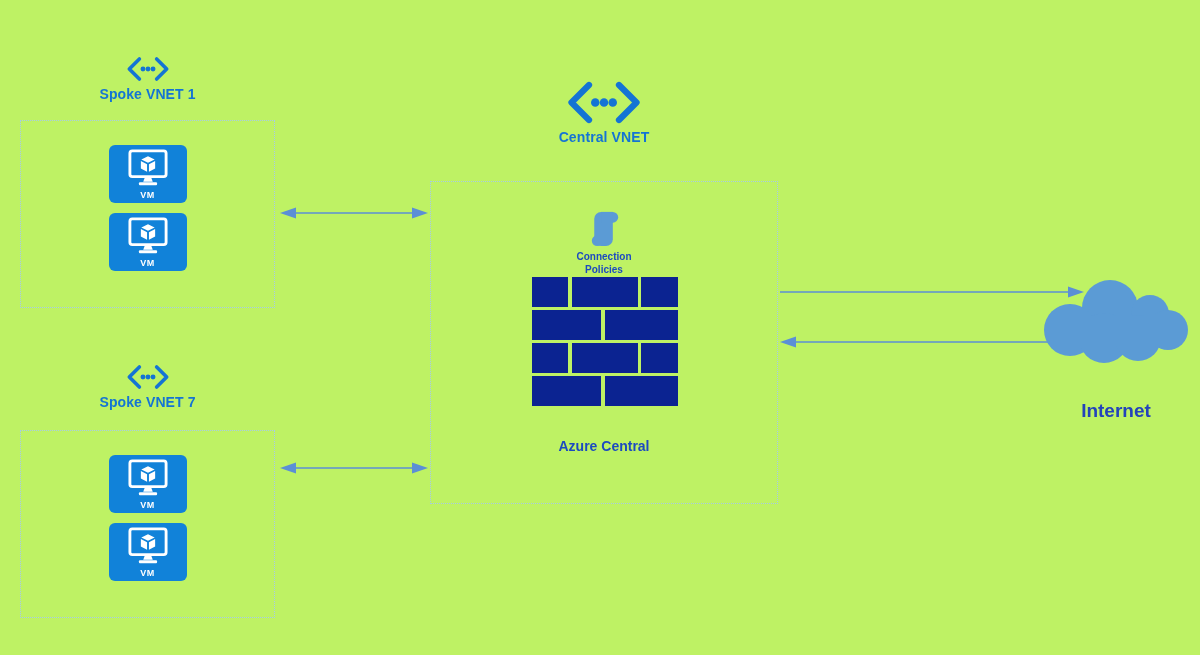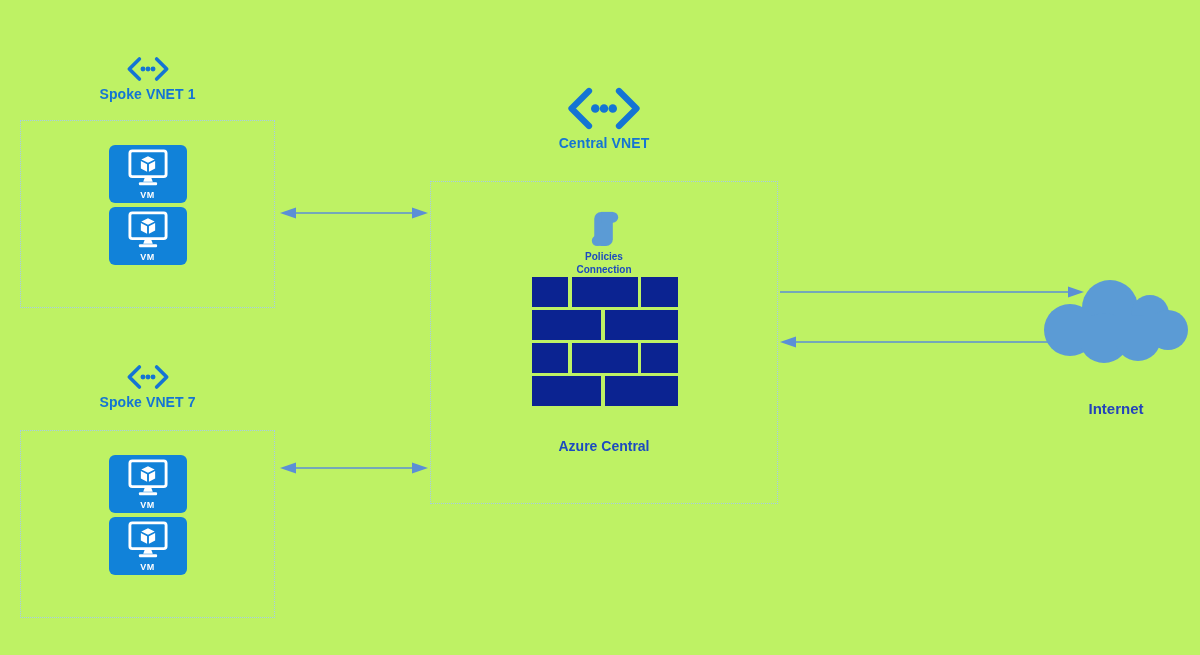--- a/index.html
+++ b/index.html
@@ -14,21 +14,21 @@
   .arrow-head{fill:var(--arrow);}
   
   .vnet-head{display:flex;flex-direction:column;align-items:center;gap:4px;}
   .vnet-label{color:var(--vnet_accent);font-size:14px;font-weight:600;letter-spacing:.1px;}
   .vnet-stroke{stroke:var(--vnet_accent);stroke-width:5;fill:none;stroke-linecap:round;stroke-linejoin:round;}
   .vnet-dot{fill:var(--vnet_accent);}
   
   .vnet-box{
     border:1px dotted var(--box_border);
     display:flex;flex-direction:column;align-items:center;
-    padding-top:24px;gap:4px;box-sizing:border-box;
+    padding-top:24px;gap:10px;box-sizing:border-box;
   }
   .central-box{border:1px dotted var(--box_border);box-sizing:border-box;}
   
   .vm-tile{
     width:78px;height:58px;border-radius:6px;background:var(--vm_tile);
     display:flex;flex-direction:column;align-items:center;justify-content:center;
   }
   .vm-glyph{display:block;}
   .vm-white{fill:#fff;}
   .vm-frame{fill:none;stroke:#fff;stroke-width:3;}
@@ -40,21 +40,21 @@
   }
   .fw-label{color:var(--label_dark_blue);font-size:14px;font-weight:600;text-align:center;}
   
   .wall{width:146px;height:129px;display:flex;flex-direction:column;justify-content:space-between;}
   .wall-row{display:flex;justify-content:space-between;height:30px;}
   .brick{background:var(--brick);height:30px;}
   .b-s1{width:36px;}.b-m{width:66px;}.b-s2{width:37px;}
   .b-l1{width:69px;}.b-l2{width:73px;}
   
   .cloud-fill{fill:var(--cloud);}
-  .internet-label{color:var(--internet_label);font-size:15px;font-weight:600;text-align:center;}
+  .internet-label{color:var(--internet_label);font-size:19px;font-weight:600;text-align:center;}
 </style>
 </head>
 <body>
 
 <div class="canvas">
 
   <svg class="connectors">
     <g>
       <line class="arrow-line" x1="294" y1="213" x2="414" y2="213"></line>
       <polygon class="arrow-head" points="280,213 296,207.5 296,218.5"></polygon>
@@ -140,41 +140,41 @@
         <path class="vm-white" d="M24 7.5 L31 11 L24 14.5 L17 11 Z"></path>
         <path class="vm-white" d="M16.5 12.5 L23 16 L23 24 L16.5 20.5 Z"></path>
         <path class="vm-white" d="M31.5 12.5 L25 16 L25 24 L31.5 20.5 Z"></path>
         <path class="vm-white" d="M21 29 L27 29 L29 34.5 L19 34.5 Z"></path>
         <rect class="vm-white" x="14.5" y="35" width="19" height="3" rx="1"></rect>
       </svg>
       <div class="vm-label">VM</div>
     </div>
   </div>
 
-  <div class="abs vnet-head" style="left:430px;top:86px;width:348px;justify-content:space-between;">
+  <div class="abs vnet-head" style="left:430px;top:80px;width:348px;justify-content:space-between;">
     <svg width="80" height="45" viewBox="0 0 64 36">
       <polyline class="vnet-stroke" points="20,4 6,18 20,32"></polyline>
       <circle class="vnet-dot" cx="25" cy="18" r="3.4"></circle>
       <circle class="vnet-dot" cx="32" cy="18" r="3.4"></circle>
       <circle class="vnet-dot" cx="39" cy="18" r="3.4"></circle>
       <polyline class="vnet-stroke" points="44,4 58,18 44,32"></polyline>
     </svg>
     <div class="vnet-label">Central VNET</div>
   </div>
 
   <div class="abs central-box" style="left:430px;top:181px;width:348px;height:323px;">
     <svg class="abs" style="left:156px;top:25px;" width="36" height="43" viewBox="0 0 36 44">
       <circle class="scroll-fill" cx="26" cy="10.5" r="5.5"></circle>
       <circle class="scroll-fill" cx="10" cy="34.5" r="5.5"></circle>
       <rect class="scroll-fill" x="7" y="5" width="19" height="35" rx="7"></rect>
       <rect class="scroll-fill" x="14" y="5" width="12" height="11"></rect>
     </svg>
     <div class="abs policy-label" style="left:0;top:68px;width:100%;">
+      <div>Connection</div>
       <div>Policies</div>
-      <div>Connection</div>
     </div>
 
     <div class="abs wall" style="left:101px;top:95px;">
       <div class="wall-row">
         <div class="brick b-s1"></div>
         <div class="brick b-m"></div>
         <div class="brick b-s2"></div>
       </div>
       <div class="wall-row">
         <div class="brick b-l1"></div>

